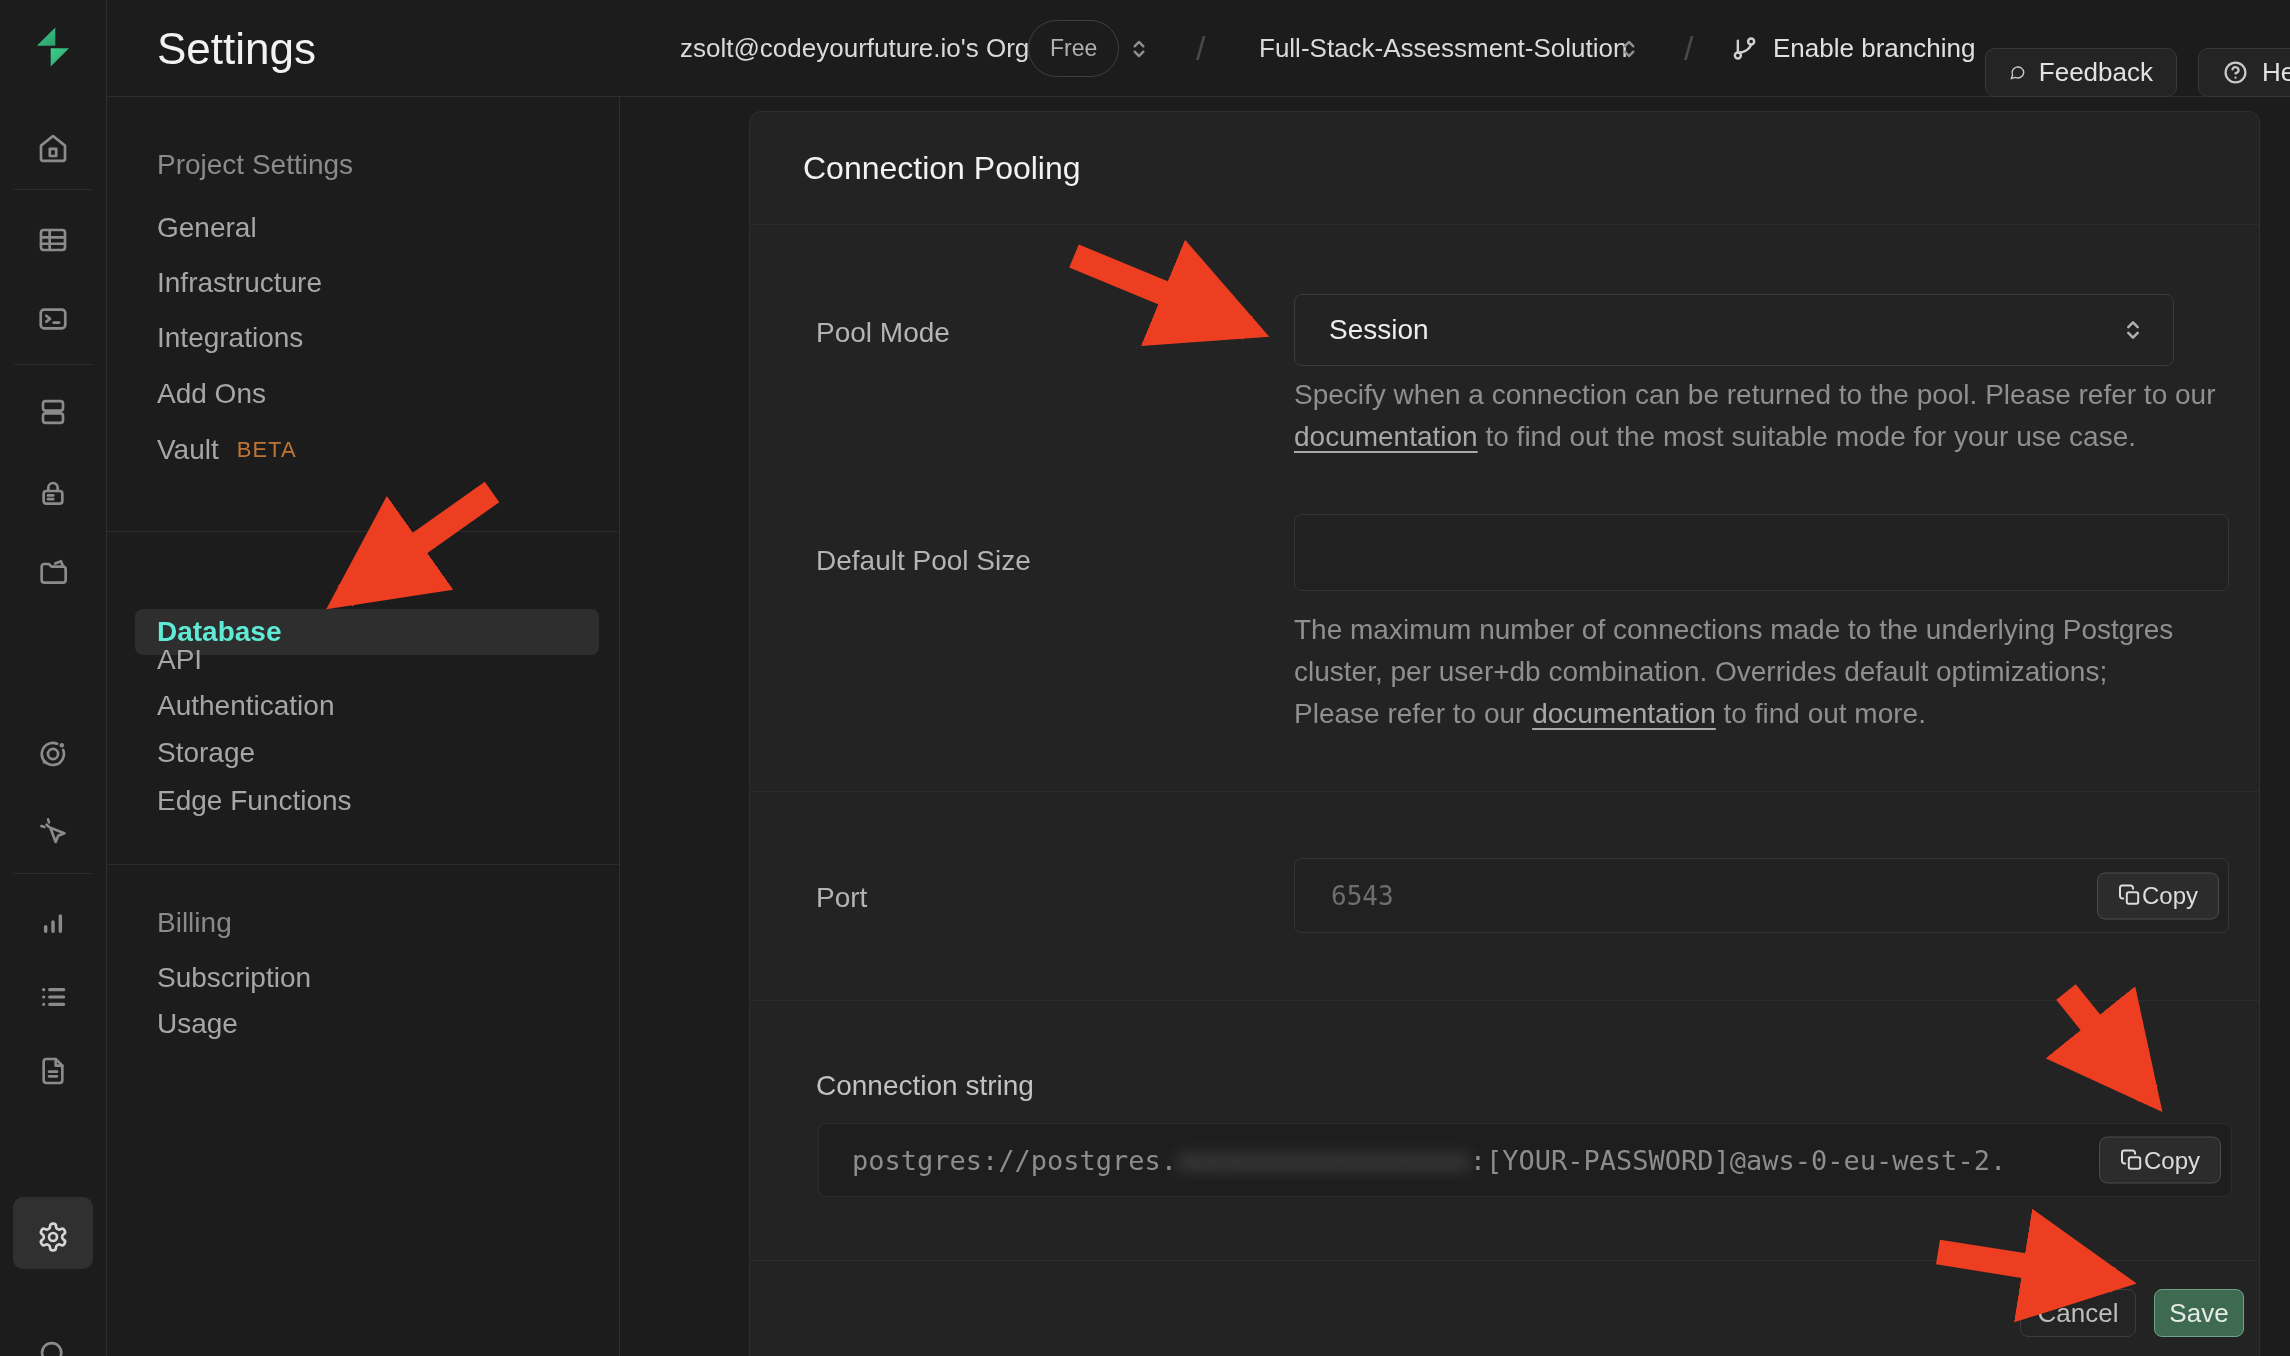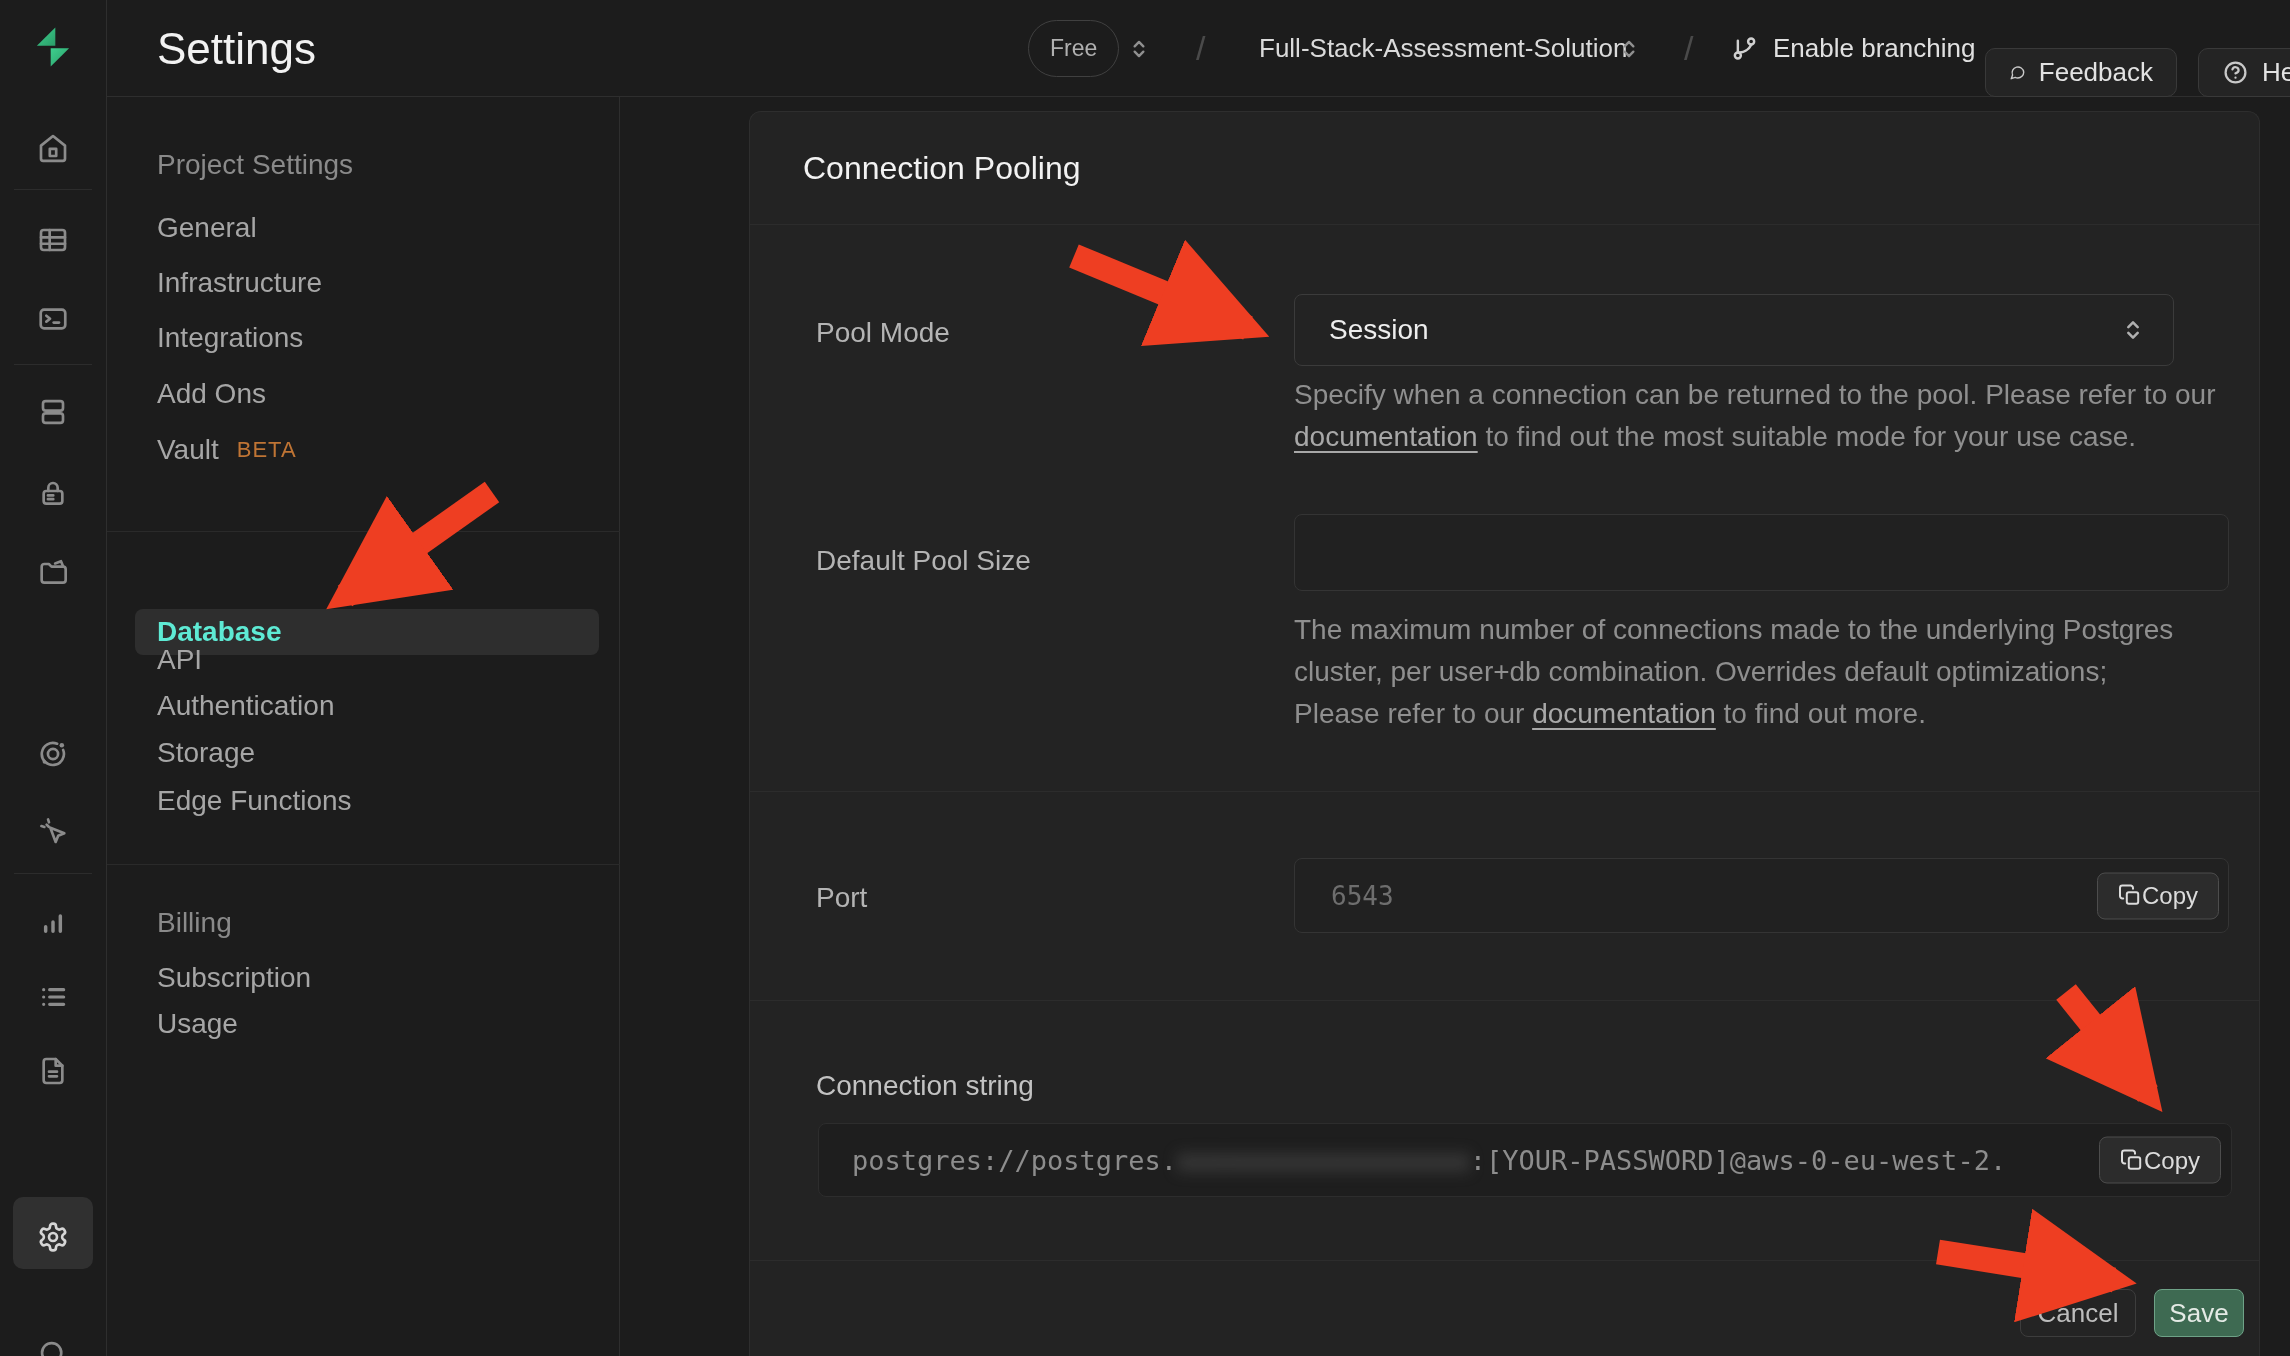--- a/index.html
+++ b/index.html
@@ -161,20 +161,21 @@
       <svg viewBox="0 0 24 24" fill="none" stroke="currentColor" stroke-width="2" stroke-linecap="round">
           <circle cx="11" cy="11" r="7.2"></circle>
           <path d="m16.4 16.4 4.4 4.4"></path>
         </svg>
     </div>
   </div>
 
   <div class="header">
     <div class="page-title">Settings</div>
 
+    <div class="h-item" style="left:573px">zsolt@codeyourfuture.io's Org</div>
     <div class="h-item" style="left:921px">
       <span class="pill">Free</span>
     </div>
     <div class="h-item chev" style="left:1019px">
       <svg viewBox="0 0 24 24" fill="none" stroke="currentColor" stroke-width="2.2" stroke-linecap="round" stroke-linejoin="round">
           <path d="m8 9.5 4-4 4 4"></path>
           <path d="m8 14.5 4 4 4-4"></path>
         </svg>
     </div>
     <div class="h-item slash" style="left:1089px">/</div>

